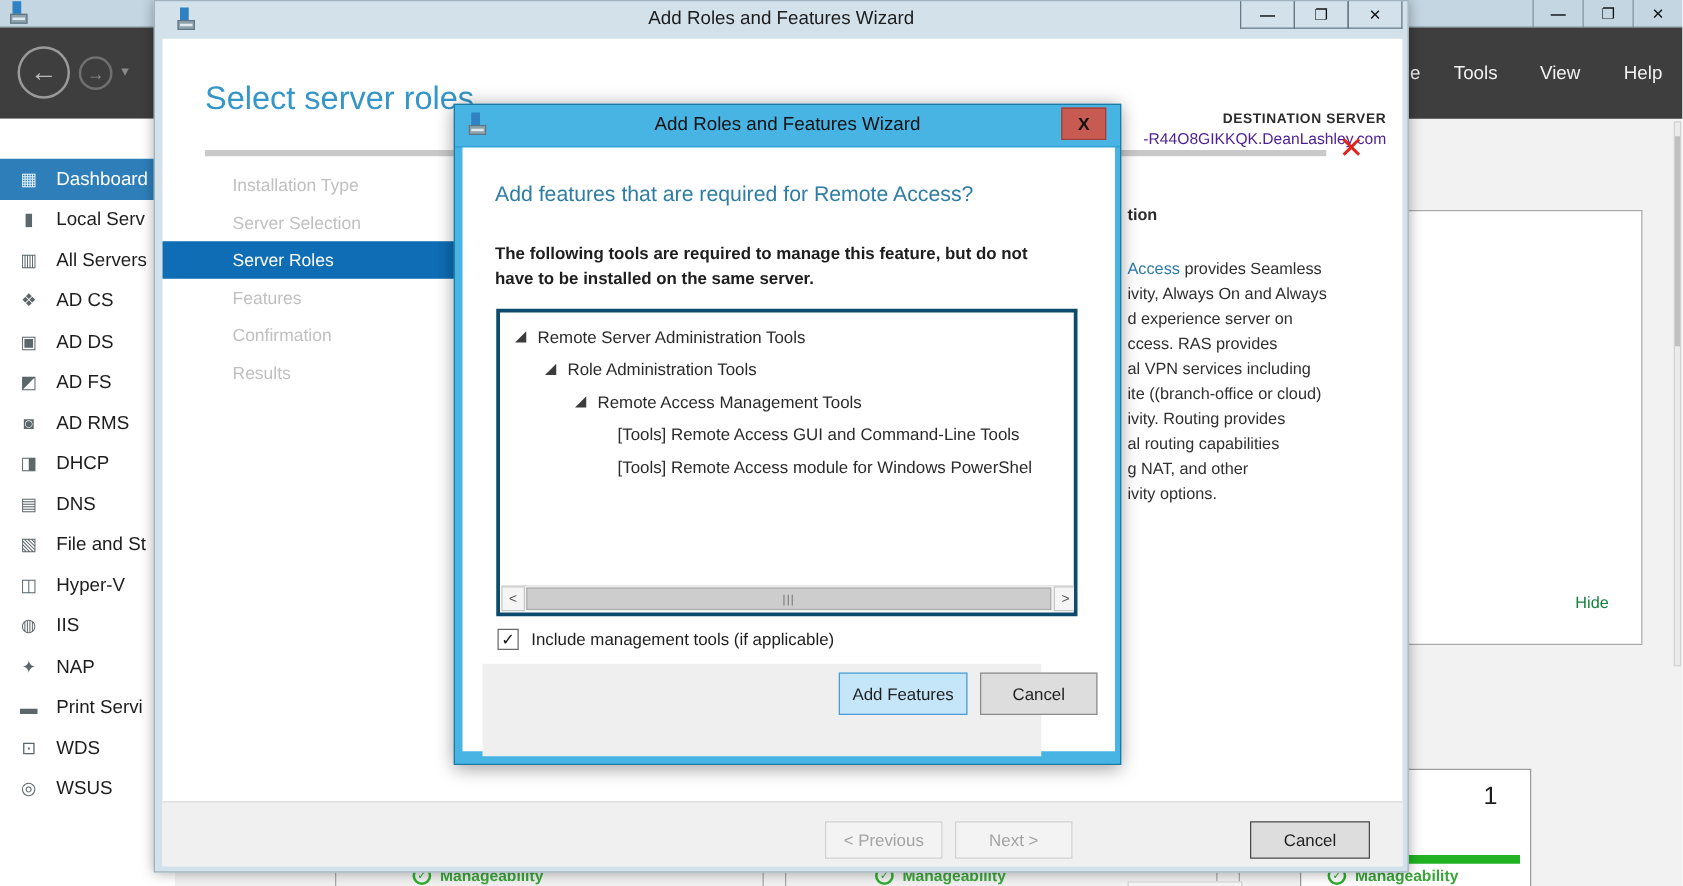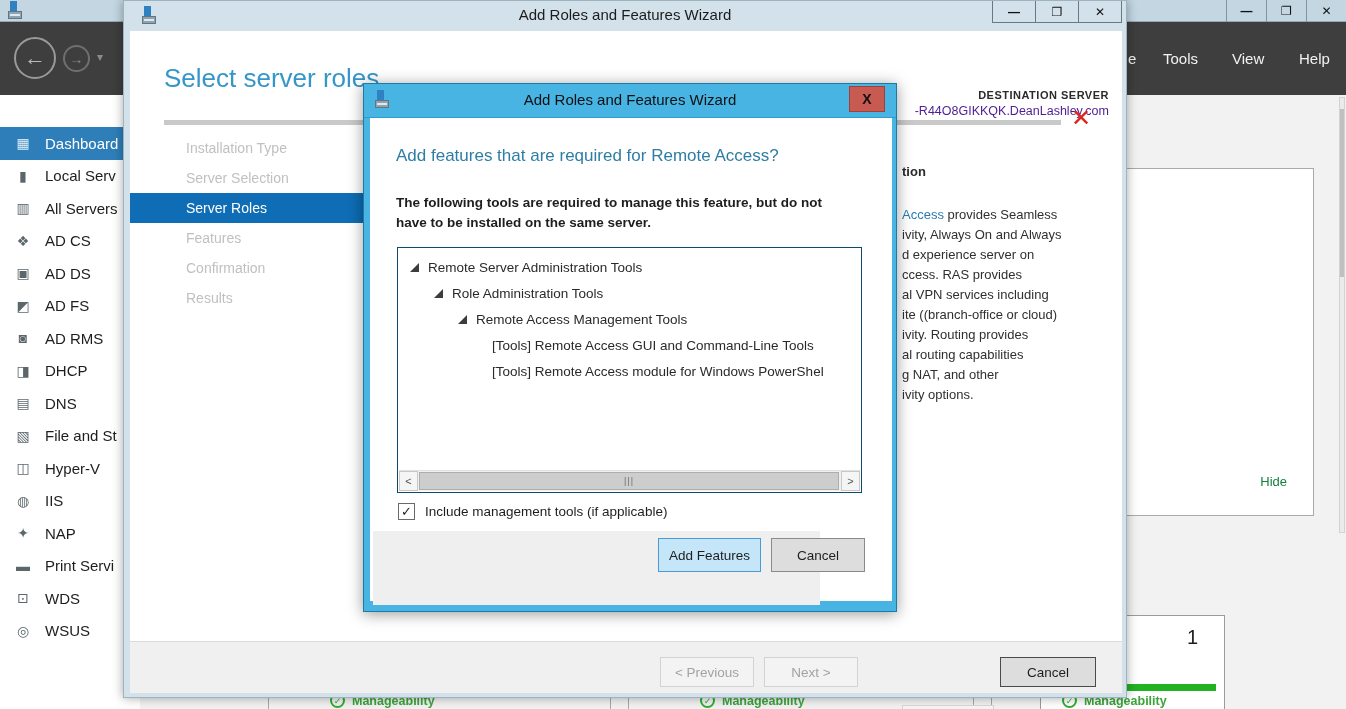--- a/index.html
+++ b/index.html
@@ -63,31 +63,31 @@
   .btn-default { background:#dddddd; border:1px solid #4a4a4a; color:#1e1e1e; }
 
   
   .dialog { left:363px; top:83px; width:534px; height:529px; background:#47b4e4; border:1px solid #1d7ba3; box-shadow:0 2px 14px rgba(0,0,0,.4); z-index:20; }
   .dlg-title { position:absolute; left:0; top:0; width:100%; height:34px; border-bottom:1px solid #2d9dcb; text-align:center; line-height:32px; font-size:15px; color:#101010; }
   .dlg-icon { position:absolute; left:10px; top:6px; }
   .dlg-close { position:absolute; right:11px; top:2px; width:36px; height:26px; background:#c75b52; border:1px solid #a33e39; color:#111; font-size:14px; font-weight:bold; display:flex; align-items:center; justify-content:center; }
   .dlg-body { position:absolute; left:6px; top:34px; width:522px; height:483px; background:#ffffff; }
   .dlg-heading { position:absolute; left:26px; top:28px; font-size:17px; color:#2e7da4; }
   .dlg-para { position:absolute; left:26px; top:75px; font-size:13.5px; line-height:20px; color:#1e1e1e;font-weight:bold; }
-  .treebox { position:absolute; left:27px; top:129px; width:465px; height:246px; border:1px solid #0c4a6e; overflow:hidden; }
+  .treebox { position:absolute; left:27px; top:129px; width:465px; height:246px; border:3px solid #0c4a6e; overflow:hidden; }
   .tree-rows { position:absolute; left:0; top:6px; width:100%; }
   .trow { height:26px; display:flex; align-items:center; font-size:13.5px; color:#2a2a2a; white-space:nowrap; }
   .texp { width:0; height:0; border-left:9px solid transparent; border-bottom:9px solid #3c3c3c; margin-right:9px; }
   .hscroll { position:absolute; left:1px; bottom:1px; width:461px; height:21px; background:#f0f0f0; border-top:1px solid #e2e2e2; }
   .harrow { position:absolute; top:0; width:19px; height:20px; border:1px solid #c8c8c8; background:#f5f5f5; color:#555; font-size:11px; display:flex; align-items:center; justify-content:center; }
   .hthumb { position:absolute; left:20px; top:1px; width:420px; height:18px; background:#cdcdcd; border:1px solid #adadad; display:flex; align-items:center; justify-content:center; color:#6f6f6f; font-size:9px; letter-spacing:1px; }
   .chkrow { position:absolute; left:28px; top:385px; display:flex; align-items:center; }
   .chk { width:17px; height:17px; border:1px solid #6a6a6a; background:#fff; color:#1e1e1e; font-size:13px; font-weight:bold; display:flex; align-items:center; justify-content:center; }
   .chk-label { margin-left:10px; font-size:13.5px; color:#1e1e1e; }
-  .dlg-footer { position:absolute; left:9px; top:447px; width:447px; height:74px; background:#efefef; }
+  .dlg-footer { position:absolute; left:22px; top:447px; width:447px; height:74px; background:#efefef; }
   .dbtn { position:absolute; top:7px; height:34px; font-size:13.5px; font-family:inherit; }
   .dbtn-primary { background:#c5e5f8; border:1px solid #4a9ad5; color:#1e1e1e; }
   .dbtn-plain { background:#dddddd; border:1px solid #8a8a8a; color:#1e1e1e; }
 </style>
 </head>
 <body>
 
 <div class="abs sm-titlebar">
   <div class="app-icon" style="position:absolute;left:7px;top:1px;">
     <div class="p1"></div>

